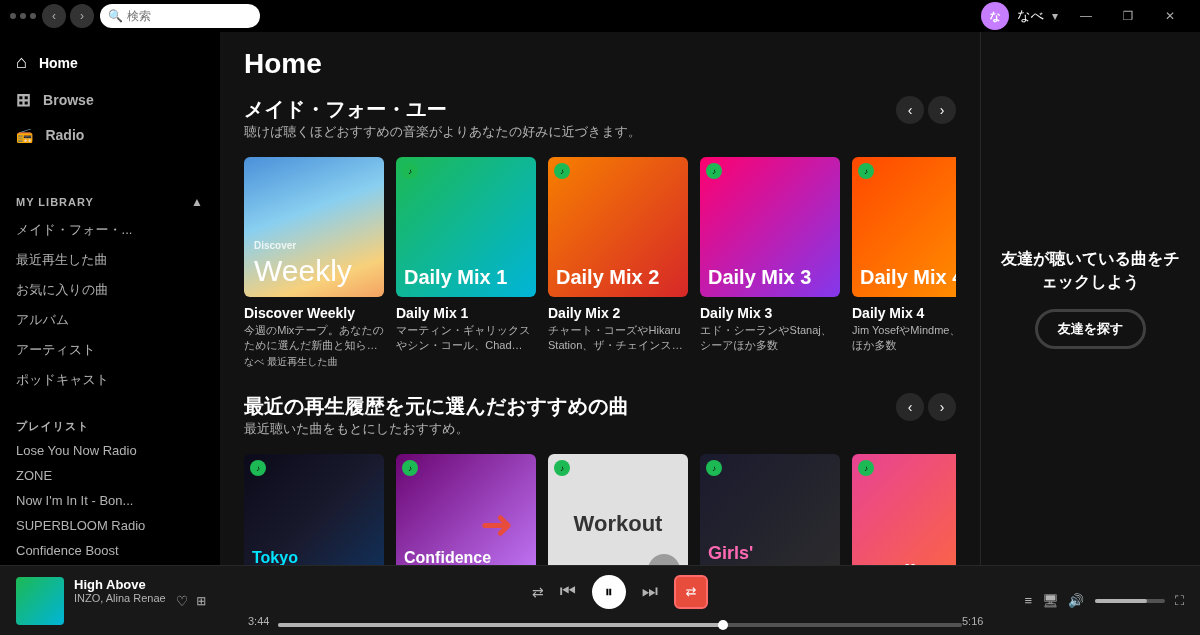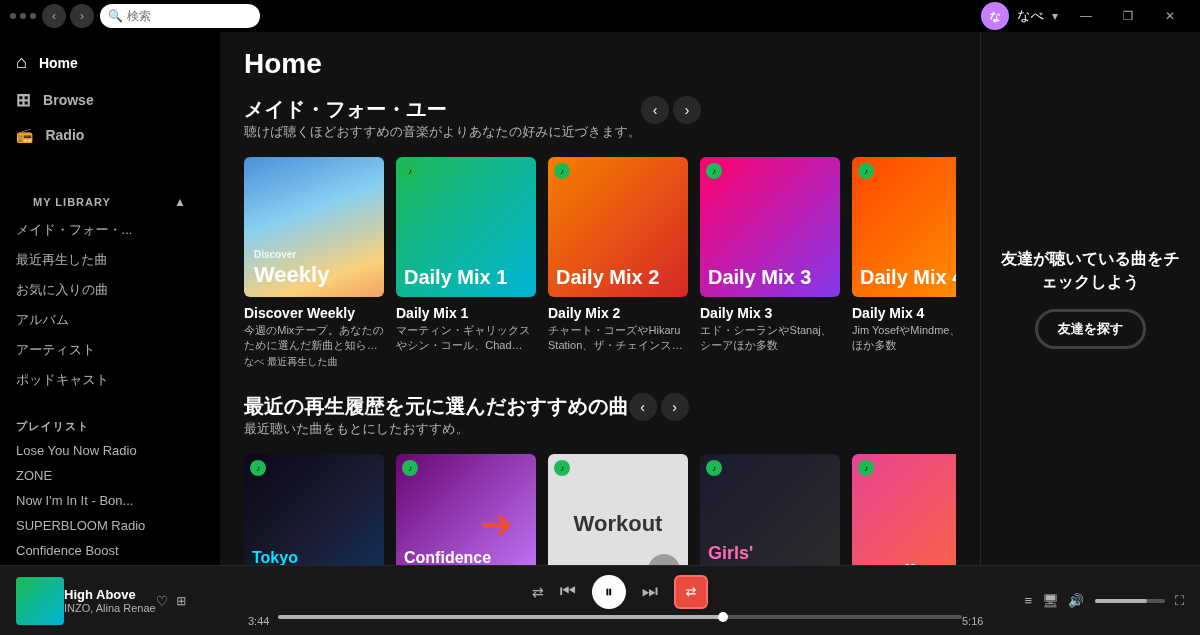--- a/index.html
+++ b/index.html
@@ -73,21 +73,21 @@
       padding-bottom: 10px;
     }
     .sidebar-nav { padding: 12px 0; }
     .sidebar-nav-item {
       display: flex; align-items: center; gap: 12px;
       padding: 8px 16px; cursor: pointer; color: #b3b3b3; font-size: 14px; font-weight: 600;
     }
     .sidebar-nav-item.active { color: #fff; }
     .sidebar-nav-icon { font-size: 18px; }
     .sidebar-section-header {
-      padding: 16px 33px 6px; font-size: 11px; font-weight: 700;
+      padding: 16px 16px 6px; font-size: 11px; font-weight: 700;
       color: #b3b3b3; text-transform: uppercase; letter-spacing: 1px;
       display: flex; justify-content: space-between; align-items: center;
     }
     .sidebar-library-item {
       padding: 6px 16px; font-size: 13px; color: #b3b3b3; cursor: pointer;
     }
     .sidebar-divider { height: 1px; background: #282828; margin: 8px 16px; }
     .sidebar-playlist-section { padding: 0 0 8px; }
     .sidebar-playlist-header {
       padding: 8px 16px 4px; font-size: 11px; font-weight: 700;
@@ -103,21 +103,21 @@
       flex: 1;
       background: #121212;
       overflow-y: auto;
       padding: 16px 24px;
     }
 
     .page-title { font-size: 28px; font-weight: 700; margin-bottom: 16px; }
 
     .section { margin-bottom: 24px; }
     .section-header {
-      display: flex; justify-content: flex-start; align-items: flex-start; margin-bottom: 6px;
+      display: flex; justify-content: space-between; align-items: flex-start; margin-bottom: 6px;
     }
     .section-title { font-size: 20px; font-weight: 700; }
     .section-subtitle { font-size: 13px; color: #b3b3b3; margin-bottom: 10px; }
     .section-nav { display: flex; gap: 4px; align-items: center; }
     .section-nav-btn {
       width: 28px; height: 28px; border-radius: 50%; background: #282828;
       display: flex; align-items: center; justify-content: center; color: #fff; font-size: 14px; cursor: pointer;
     }
 
     .cards-row {
@@ -162,39 +162,39 @@
     .bottom-player {
       height: 70px;
       background: #181818;
       border-top: 1px solid #282828;
       display: flex;
       align-items: center;
       padding: 0 16px;
       flex-shrink: 0;
       gap: 12px;
     }
-    .player-track { display: flex; align-items: center; width: 220px; }
+    .player-track { display: flex; gap: 10px; width: 220px; }
     .track-thumb {
       width: 48px; height: 48px; background: linear-gradient(135deg, #1db954, #00b4d8);
       border-radius: 4px; flex-shrink: 0;
     }
     .track-info { overflow: hidden; }
     .track-title { font-size: 13px; font-weight: 600; white-space: nowrap; overflow: hidden; text-overflow: ellipsis; }
     .track-artist { font-size: 11px; color: #b3b3b3; }
     .track-actions { display: flex; gap: 8px; align-items: center; }
     .track-action-btn { color: #b3b3b3; font-size: 14px; cursor: pointer; }
 
     .player-controls { flex: 1; display: flex; flex-direction: column; align-items: center; gap: 6px; }
     .player-buttons { display: flex; align-items: center; gap: 16px; }
     .ctrl-btn { color: #b3b3b3; font-size: 18px; cursor: pointer; }
     .play-pause-btn {
       width: 34px; height: 34px; border-radius: 50%; background: #fff;
       display: flex; align-items: center; justify-content: center; color: #000; font-size: 16px; cursor: pointer;
     }
-    .player-progress { width: 100%; display: flex; align-items: flex-start; }
+    .player-progress { width: 100%; display: flex; align-items: flex-end; }
     .progress-time { font-size: 11px; color: #b3b3b3; min-width: 30px; }
     .progress-bar { flex: 1; height: 4px; background: #535353; border-radius: 2px; position: relative; }
     .progress-fill { height: 100%; background: #b3b3b3; border-radius: 2px; width: 65%; }
     .progress-dot {
       position: absolute; right: 35%; top: 50%; transform: translate(50%, -50%);
       width: 10px; height: 10px; background: #fff; border-radius: 50%;
     }
 
     .player-right { display: flex; align-items: center; gap: 10px; width: 180px; justify-content: flex-end; }
     .volume-bar { width: 70px; height: 4px; background: #535353; border-radius: 2px; }
@@ -324,21 +324,21 @@
         <div class="section-nav">
           <div class="section-nav-btn">‹</div>
           <div class="section-nav-btn">›</div>
         </div>
       </div>
       <div class="cards-row" id="cards-row-1">
           <div class="card">
     <div class="card-image" style="background: linear-gradient(160deg, #4a90d9 0%, #89cff0 40%, #f8d07a 80%, #f4a261 100%);">
       <div style="padding:10px;height:100%;display:flex;flex-direction:column;justify-content:flex-end;">
     <div style="font-size:10px;color:rgba(255,255,255,0.8);font-weight:600;margin-bottom:3px;">Discover</div>
-    <div style="font-size:22px;font-weight:700;color:#fff;line-height:1.1;">Weekly</div>
+    <div style="font-size:30px;font-weight:400;color:#fff;line-height:1.1;">Weekly</div>
   </div>
       <div class="card-play-btn">▶</div>
     </div>
     <div class="card-title">Discover Weekly</div>
     <div class="card-desc">今週のMixテープ。あなたのために選んだ新曲と知られる名曲の数々をお楽しみください。毎週...</div>
     <div class="card-desc" style="font-size:10px;color:#b3b3b3;margin-top:2px;">なべ 最近再生した曲</div>
   </div>
           <div class="card">
     <div class="card-image" style="background: linear-gradient(135deg, #1db954 0%, #00b4d8 100%);">
       <div style="padding:8px;height:100%;display:flex;align-items:flex-end;position:relative;">

